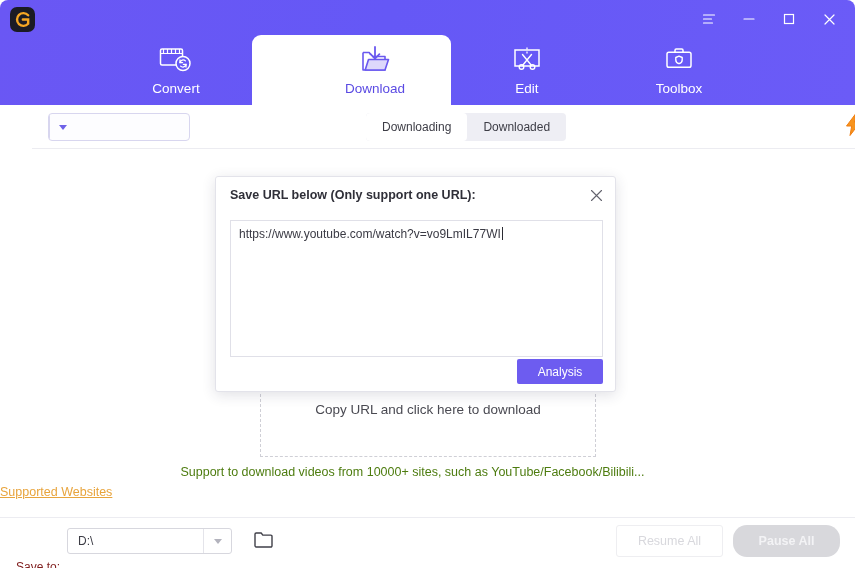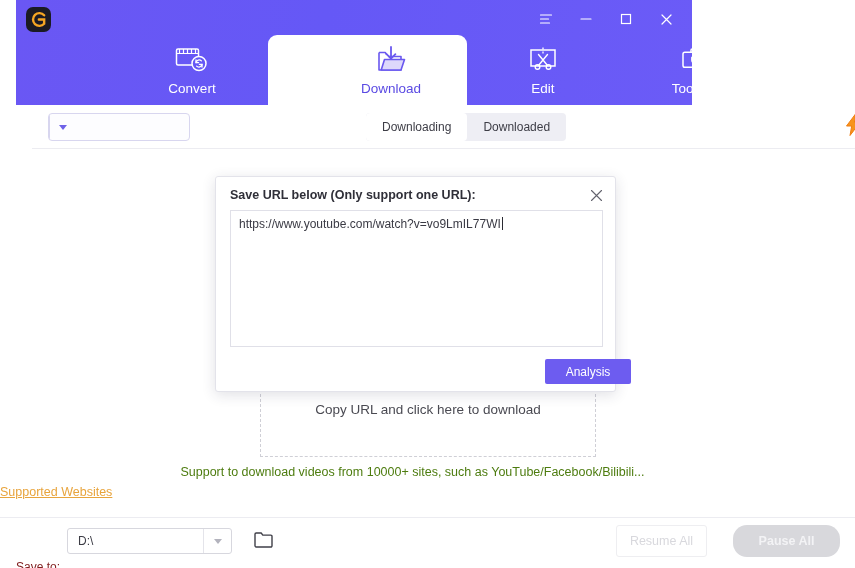--- a/index.html
+++ b/index.html
@@ -12,22 +12,22 @@
   #app {
     position: relative;
     width: 855px; height: 568px;
     background: #ffffff;
     border-radius: 8px;
     overflow: hidden;
   }
 
   
   .header {
-    position: absolute; left: 16px; top: 0;
-    width: 676px; height: 105px;
+    position: absolute; left: 0; top: 0;
+    width: 855px; height: 105px;
     background: linear-gradient(100deg, #6a57f4 0%, #6558f6 45%, #6b5bf7 100%);
   }
   .logo {
     position: absolute; left: 10px; top: 7px;
     width: 25px; height: 25px;
     border-radius: 7px;
     background: #1b1b24;
     display: flex; align-items: center; justify-content: center;
   }
   .logo svg { display: block; }
@@ -167,21 +167,21 @@
     font-size: 12.5px; font-weight: bold;
     color: #2f2f38;
   }
   .modal-close {
     position: absolute; right: 9px; top: 8px;
     width: 20px; height: 20px;
     display: flex; align-items: center; justify-content: center;
     color: #5b5b66;
   }
   .modal-input {
-    position: absolute; left: 14px; top: 33px;
+    position: absolute; left: 14px; top: 43px;
     width: 373px; height: 137px;
     border: 1px solid #e0e0e8;
     background: #ffffff;
     padding-left: 19px;
   }
   .modal-input .urltext {
     position: absolute; left: 8px; top: 6px;
     font-size: 12px;
     color: #3a3a44;
     white-space: nowrap;
@@ -195,21 +195,21 @@
   }
   .analysis-btn {
     position: absolute; left: 301px; top: 182px;
     width: 86px; height: 25px;
     background: #6d5cf0;
     border: none;
     border-radius: 2px;
     color: #ffffff;
     font-size: 12px;
     font-family: "Liberation Sans", sans-serif;
-    display: flex; align-items: center; justify-content: center; margin-left: 28px;
+    display: flex; align-items: center; justify-content: center;
   }
 
   
   .footer {
     position: absolute; left: 0; top: 517px;
     width: 855px; height: 51px;
     background: #ffffff;
     border-top: 1px solid #ececf1;
   }
   .saveto-label {
@@ -240,21 +240,21 @@
     border-left: 4px solid transparent;
     border-right: 4px solid transparent;
     border-top: 5px solid #b3b3bd;
   }
   .folder-btn {
     position: absolute; left: 254px; top: 531px;
     width: 20px; height: 17px;
   }
   .resume-btn {
     position: absolute; left: 616px; top: 525px;
-    width: 91px; height: 32px;
+    width: 107px; height: 32px;
     border: 1px solid #eeeef1;
     border-radius: 3px;
     background: #ffffff;
     color: #d8d8dd;
     font-size: 12.5px;
     font-family: "Liberation Sans", sans-serif;
     display: flex; align-items: center; justify-content: center;
   }
   .pause-btn {
     position: absolute; left: 733px; top: 525px;

